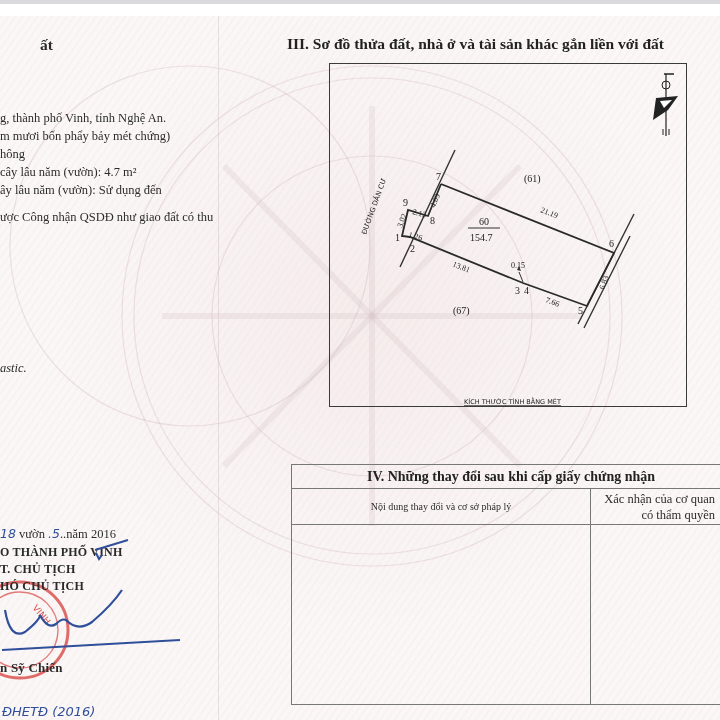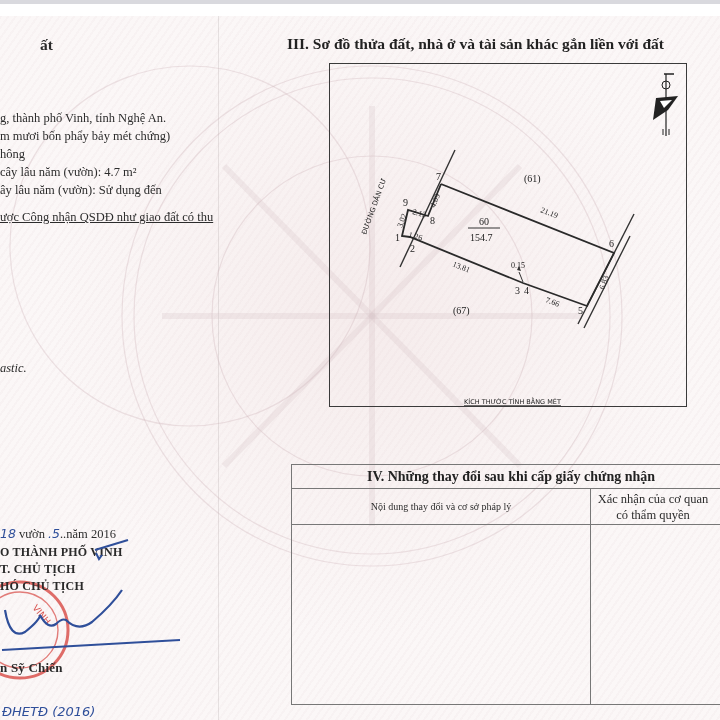--- a/index.html
+++ b/index.html
@@ -53,21 +53,21 @@
   .t-head-left {
     position: absolute; left: 0; top: 24px; width: 298px; height: 36px;
     border-bottom: 1.2px solid #777; box-sizing: border-box;
     text-align: center; font-size: 10px; line-height: 36px; color: #2c2c2c;
   }
   .t-head-right {
     position: absolute; left: 298px; top: 24px; width: 142px; height: 36px;
     border-bottom: 1.2px solid #777; border-left: 1.2px solid #777; box-sizing: border-box;
     font-size: 12.5px; line-height: 16px; padding-top: 2px; color: #2c2c2c;
   }
-  .t-head-right div { text-align: center; width: 124px; font-family: Liberation Serif, serif; }
+  .t-head-right div { text-align: right; width: 124px; font-family: Liberation Serif, serif; }
   .t-body-left { position: absolute; left: 0; top: 60px; width: 298px; height: 179px; }
   .t-body-right {
     position: absolute; left: 298px; top: 60px; width: 142px; height: 179px;
     border-left: 1.2px solid #777; box-sizing: border-box;
   }
   .hand { font-family: "DejaVu Sans", sans-serif; font-style: italic; color: #2f4f9a; }
 </style>
 </head>
 <body>
 
@@ -94,21 +94,21 @@
     <line x1="372" y1="300" x2="224" y2="150"></line>
   </g>
 </svg>
 
 <div class="abs bold" style="left:0;top:36px;font-size:15.5px;margin-left:40px;">ất</div>
 <div class="abs lt" style="left:0;top:111px;">g, thành phố Vinh, tỉnh Nghệ An.</div>
 <div class="abs lt" style="left:0;top:129px;">m mươi bốn phẩy bảy mét chứng)</div>
 <div class="abs lt" style="left:0;top:147px;">hông</div>
 <div class="abs lt" style="left:0;top:165px;">cây lâu năm (vườn): 4.7 m²</div>
 <div class="abs lt" style="left:0;top:183px;">ây lâu năm (vườn): Sử dụng đến</div>
-<div class="abs lt" style="left:0;top:210px;text-decoration:underline;">ược Công nhận QSDĐ như giao đất có thu</div>
+<div class="abs lt" style="left:0;top:210px;">ược Công nhận QSDĐ như giao đất có thu</div>
 <div class="abs lt italic" style="left:0;top:326px;">astic.</div>
 
 <svg class="abs" style="left:-30px;top:578px;" width="150" height="110">
   <circle cx="50" cy="52" r="48" fill="none" stroke="#d9534f" stroke-width="3" opacity="0.85"></circle>
   <circle cx="50" cy="52" r="38" fill="none" stroke="#d9534f" stroke-width="1.4" opacity="0.75"></circle>
   <text x="62" y="30" font-size="9" fill="#d9534f" font-family="DejaVu Sans, sans-serif" transform="rotate(50 62 30)">VINH</text>
 </svg>
 
 <div class="abs lt" style="left:0;top:526px;">
   <span class="hand">18</span>

